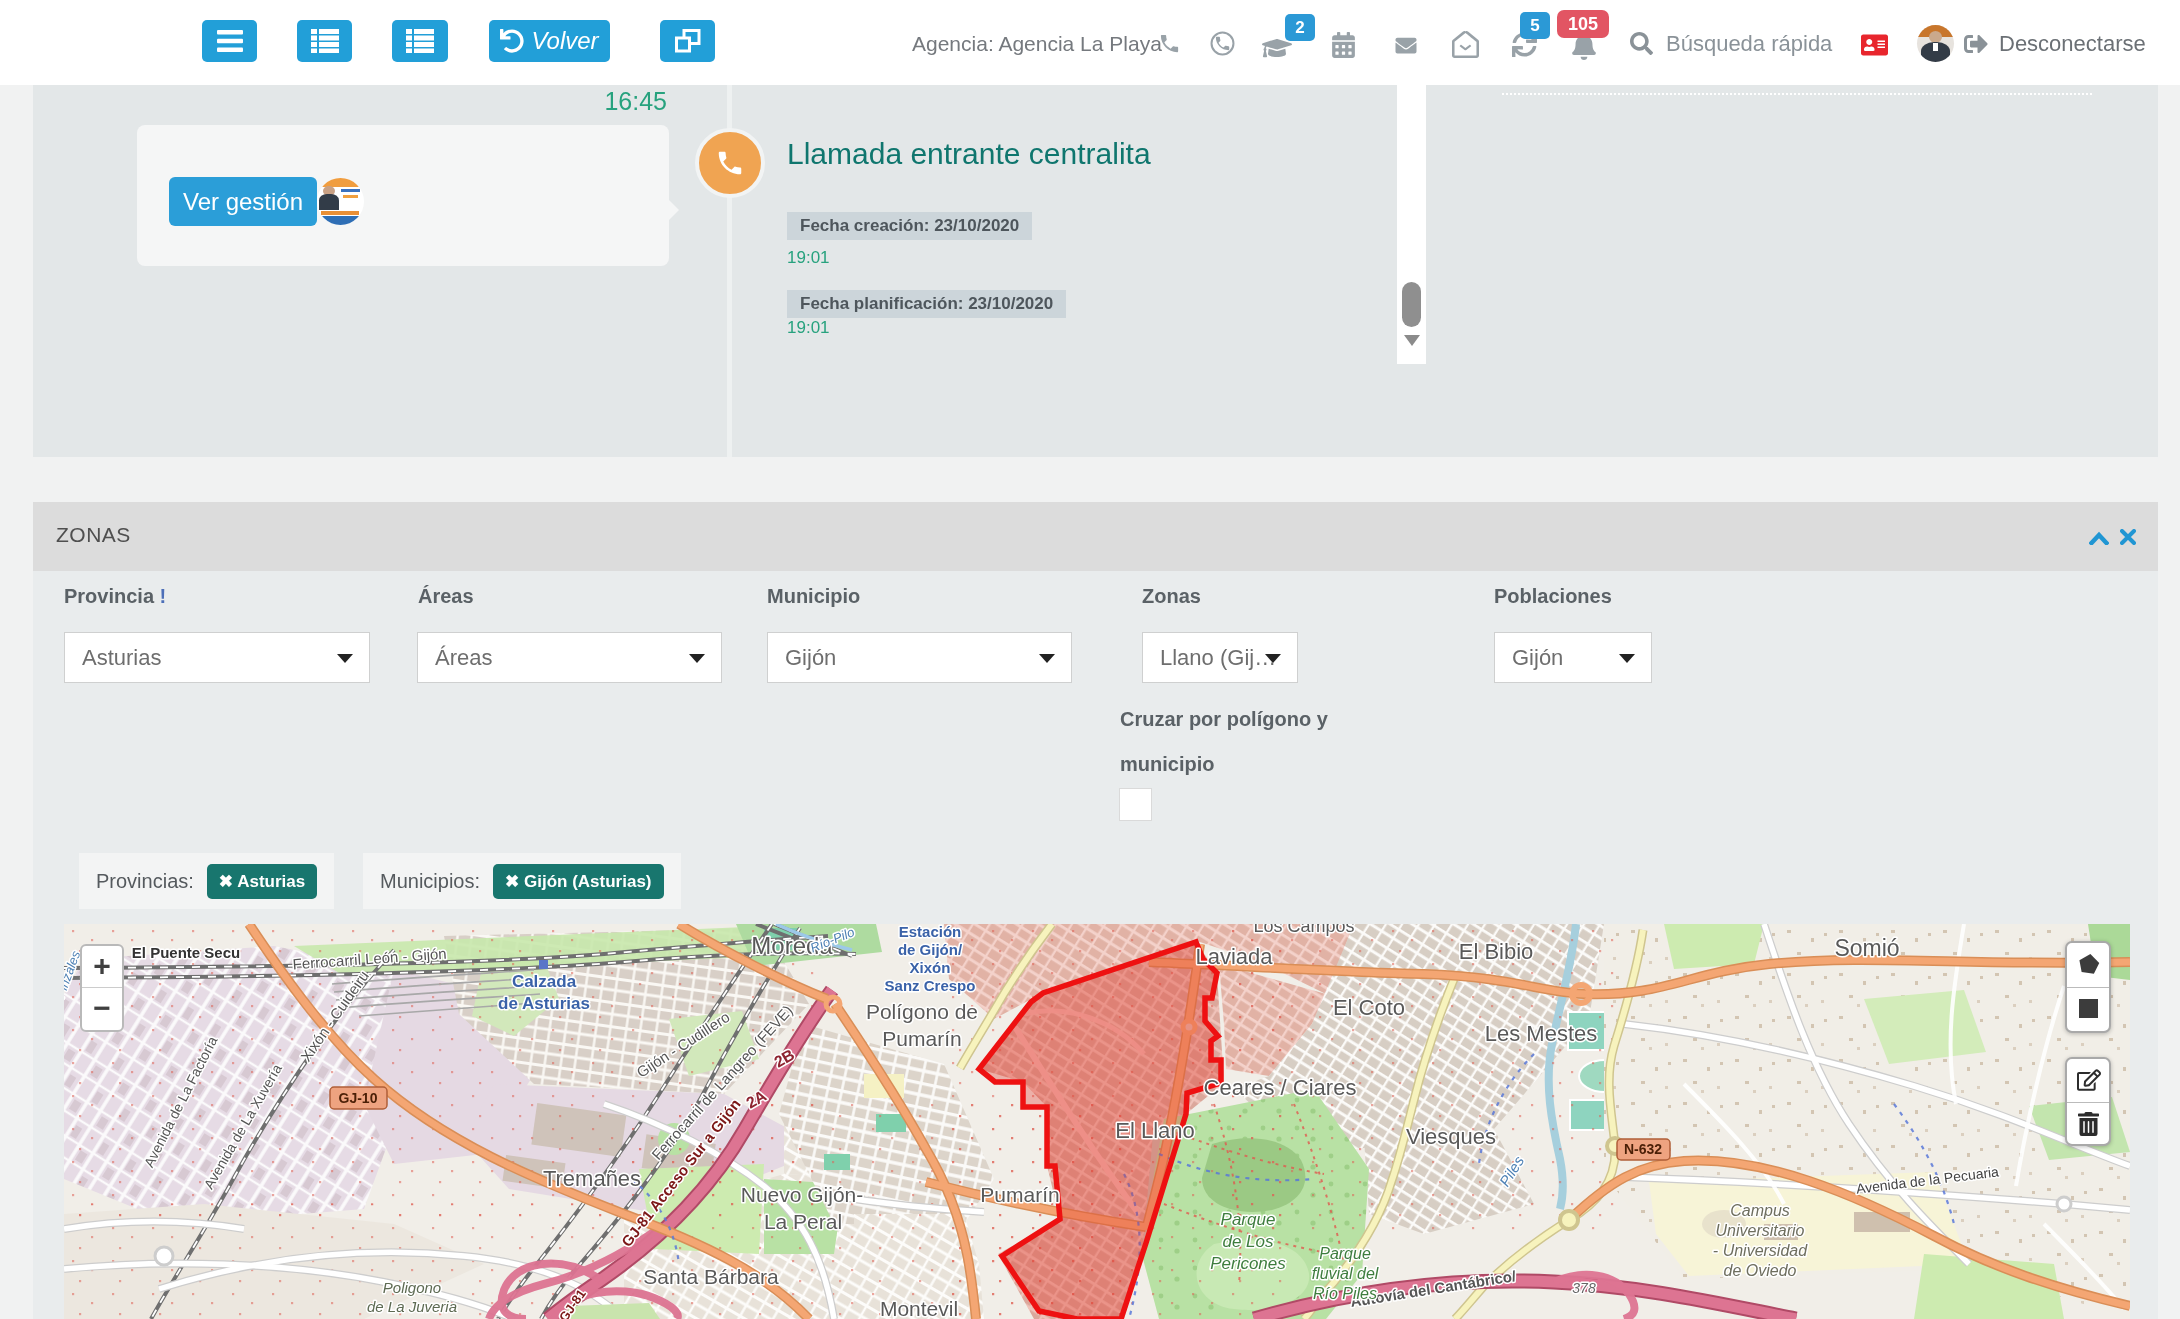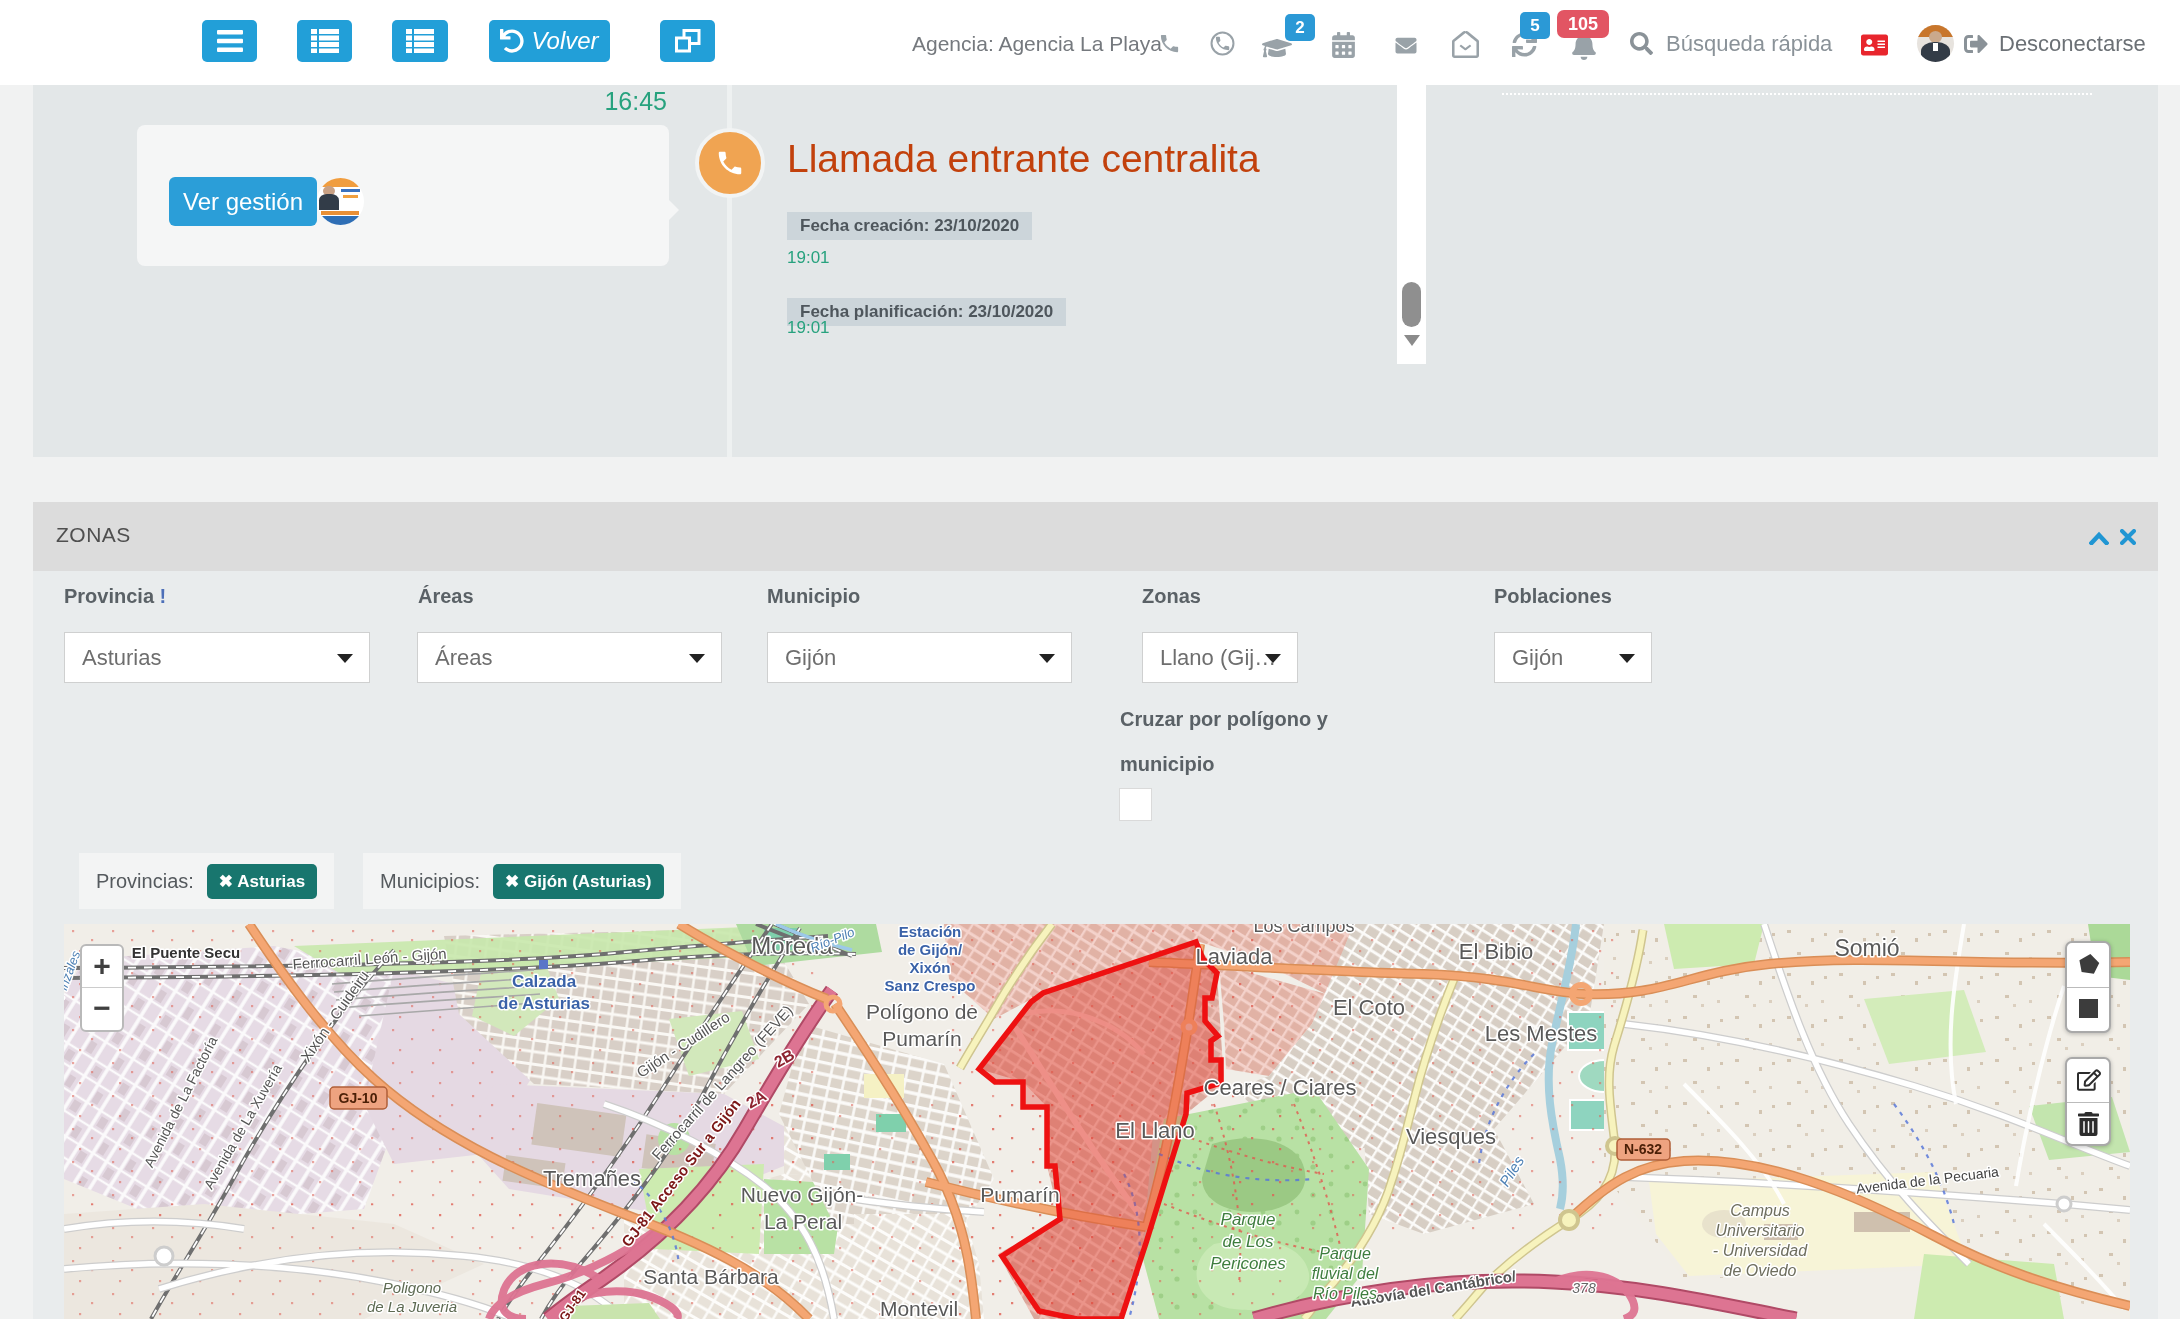--- a/index.html
+++ b/index.html
@@ -15,21 +15,21 @@
 
 
 #topsec { position:absolute; left:33px; top:85px; width:2125px; height:372px; background:#e3e7e8; overflow:hidden; }
 #tline { position:absolute; left:694px; top:0; width:5px; height:372px; background:#eef1f1; }
 #t1645 { position:absolute; left:519px; width:115px; top:2px; text-align:right; color:#27a27e; font-size:25px; }
 #card { position:absolute; left:104px; top:40px; width:532px; height:141px; background:#f5f6f6; border-radius:8px; }
 #card:after { content:""; position:absolute; right:-10px; top:74px; width:0; height:0; border-top:11px solid transparent; border-bottom:11px solid transparent; border-left:11px solid #f5f6f6; }
 #verg { position:absolute; left:32px; top:52px; width:148px; height:49px; background:#2b9ed8; border-radius:6px; color:#fff; font-size:24px; display:flex; align-items:center; justify-content:center; }
 #avatar { position:absolute; left:180px; top:53px; width:47px; height:47px; border-radius:50%; overflow:hidden; }
 #ocircle { position:absolute; left:662px; top:43px; width:70px; height:70px; border-radius:50%; background:#f0a452; border:4px solid #f2f4f4; display:flex; align-items:center; justify-content:center; }
-#evtitle { position:absolute; left:754px; top:52px; font-size:39px; color:#c2410c; }
+#evtitle { position:absolute; left:754px; top:52px; font-size:30px; color:#0f766e; }
 .pill { position:absolute; left:754px; height:28px; background:#ccd5da; color:#4e565c; font-weight:bold; font-size:17px; line-height:28px; padding:0 13px; }
 .tgreen { position:absolute; left:754px; color:#27a27e; font-size:17px; }
 #sbar { position:absolute; left:1364px; top:0; width:29px; height:279px; background:#fff; }
 #sthumb { position:absolute; left:5px; top:197px; width:19px; height:45px; background:#8f8f8f; border-radius:10px; }
 #sarrow { position:absolute; left:7px; top:250px; width:0; height:0; border-left:8px solid transparent; border-right:8px solid transparent; border-top:11px solid #8b8b8b; }
 #dotline { position:absolute; left:1469px; top:8px; width:590px; height:2px; border-top:2px dotted #fff; }
 
 
 #zheader { position:absolute; left:33px; top:502px; width:2125px; height:69px; background:#dcdcdc; }
 #zheader .ttl { position:absolute; left:23px; top:21px; font-size:21px; color:#4f4f4f; letter-spacing:0.5px; }
@@ -180,21 +180,21 @@
     </div>
   </div>
   <div id="ocircle">
     <svg width="30" height="30" viewBox="0 0 24 24">
         <path fill="#fff" d="M6.62 10.79c1.44 2.83 3.76 5.14 6.59 6.59l2.2-2.2c.27-.27.67-.36 1.02-.24 1.12.37 2.33.57 3.57.57.55 0 1 .45 1 1V20c0 .55-.45 1-1 1-9.39 0-17-7.61-17-17 0-.55.45-1 1-1h3.5c.55 0 1 .45 1 1 0 1.25.2 2.45.57 3.57.11.35.03.74-.25 1.02l-2.2 2.2z"></path>
       </svg>
   </div>
   <div id="evtitle">Llamada entrante centralita</div>
   <div class="pill" style="top:127px;">Fecha creación: 23/10/2020</div>
   <div class="tgreen" style="top:163px;">19:01</div>
-  <div class="pill" style="top:213px;">Fecha planificación: 23/10/2020</div>
+  <div class="pill" style="top:205px;">Fecha planificación: 23/10/2020</div>
   <div class="tgreen" style="top:233px;">19:01</div>
   <div id="sbar">
       <div id="sthumb"></div>
       <div id="sarrow"></div>
     </div>
 </div>
 
 <div id="zheader">
   <div class="ttl">ZONAS</div>
   <svg class="abs" style="left:2056px;top:28px;" width="20" height="15" viewBox="0 0 20 15">

